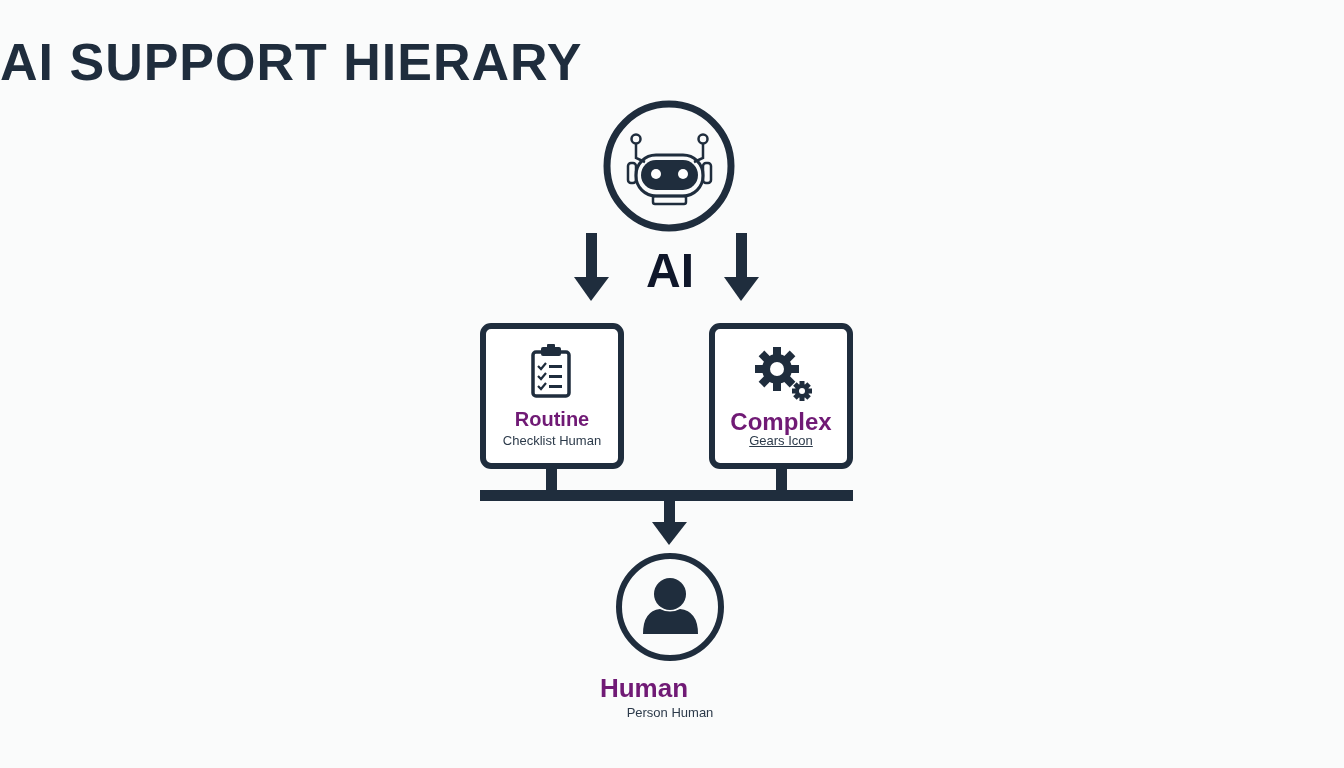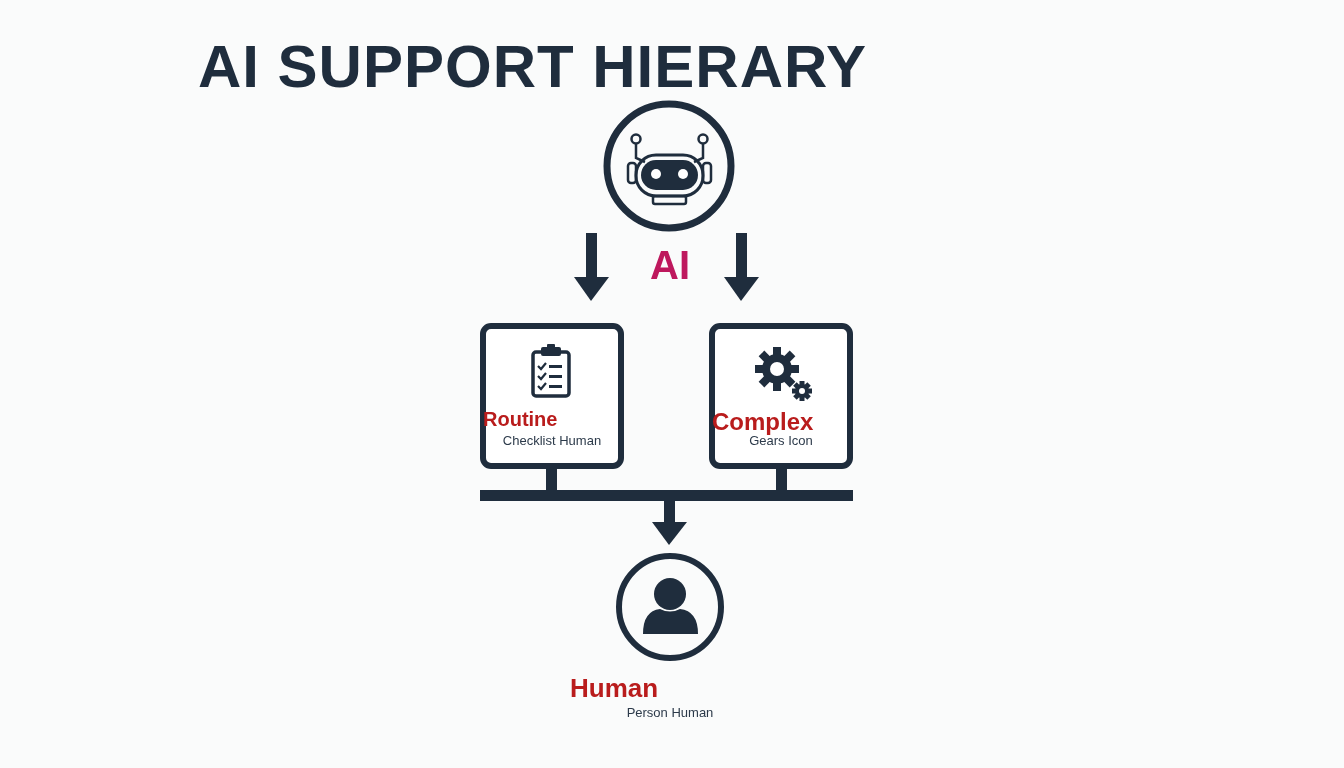--- a/index.html
+++ b/index.html
@@ -1,20 +1,20 @@
 <!DOCTYPE html>
 <html><head>
 <meta charset="utf-8">
 <style>
   html, body { margin:0; padding:0; }
   body { width:1344px; height:768px; background:#fafbfb; position:relative; overflow:hidden; font-family:"Liberation Sans", "DejaVu Sans", sans-serif; color:#1f2d3d; }
-  .title { position:absolute; left:0; top:32px; width:1065px; text-align:center; font-size:60px; font-weight:700; letter-spacing:1px; color:#1f2d3d; }
+  .title { position:absolute; left:0; top:32px; width:1065px; text-align:left; font-size:52px; font-weight:700; letter-spacing:1px; color:#1f2d3d; }
   svg.diagram { position:absolute; left:0; top:0; }
-  .ai-label { position:absolute; left:620px; top:243px; width:100px; text-align:center; font-size:40px; font-weight:700; color:#be185d; }
-  .node-label { position:absolute; font-weight:700; color:#b91c1c; }
+  .ai-label { position:absolute; left:620px; top:243px; width:100px; text-align:center; font-size:48px; font-weight:700; color:#0f172a; }
+  .node-label { position:absolute; text-align:center; font-weight:700; color:#701a75; }
   .node-sub { position:absolute; text-align:center; font-size:13px; color:#2c3a4a; }
 </style>
 </head>
 <body>
 
 <div class="title">AI SUPPORT HIERARY</div>
 
 <svg class="diagram" width="1344" height="768" viewBox="0 0 1344 768">
 
   <g>
@@ -113,16 +113,16 @@
     </g>
   </g>
 </svg>
 
 <div class="ai-label">AI</div>
 
 <div class="node-label" style="left:483px; top:408px; width:138px; font-size:20px;">Routine</div>
 <div class="node-sub" style="left:483px; top:433px; width:138px;">Checklist Human</div>
 
 <div class="node-label" style="left:712px; top:408px; width:138px; font-size:24px;">Complex</div>
-<div class="node-sub" style="left:712px; top:433px; width:138px;">Gears Icon</div>
+<div class="node-sub" style="left:712px; top:433px; width:138px;text-decoration:underline;">Gears Icon</div>
 
-<div class="node-label" style="left:570px; top:673px; width:200px; font-size:26px;">Human</div>
+<div class="node-label" style="left:544px; top:673px; width:200px; font-size:26px;">Human</div>
 <div class="node-sub" style="left:570px; top:705px; width:200px;">Person Human</div>
 
 </body></html>

